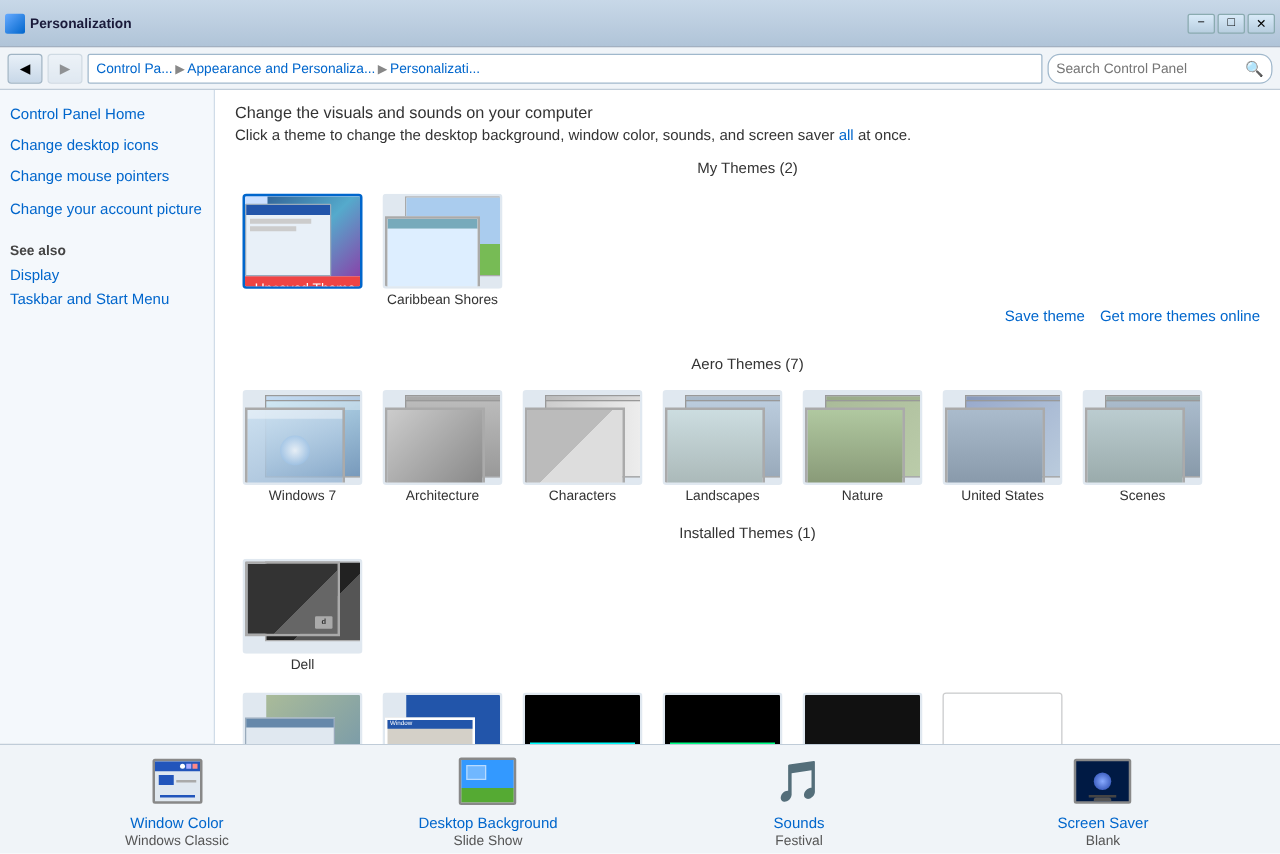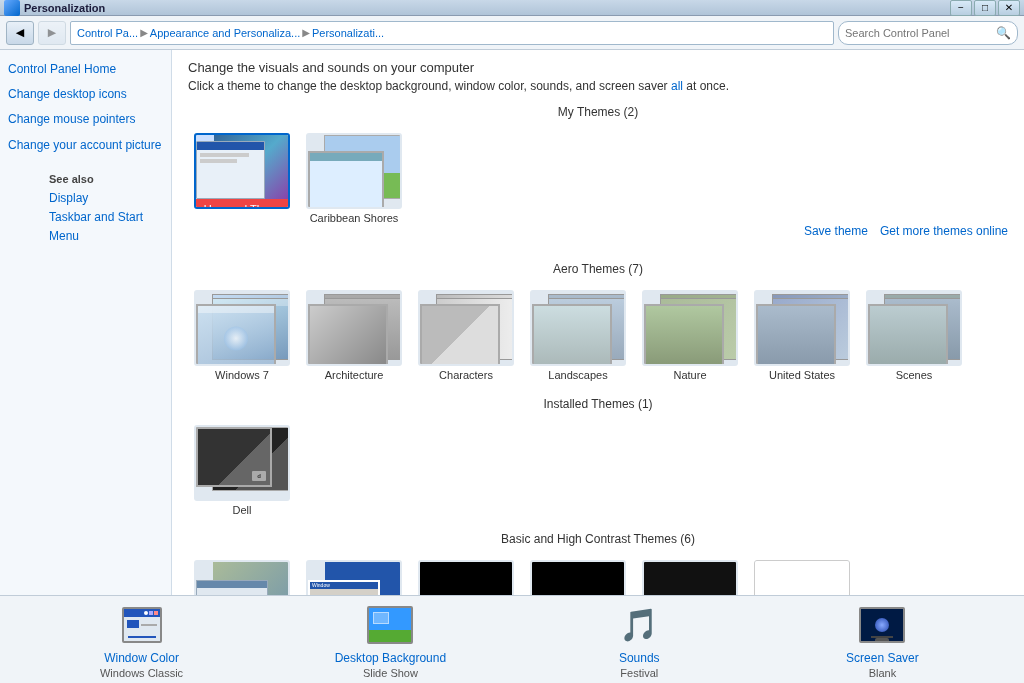--- a/index.html
+++ b/index.html
@@ -1,19 +1,19 @@
 <!DOCTYPE html>
 <html><head>
   <meta charset="utf-8">
   <style>
     * { margin: 0; padding: 0; box-sizing: border-box; }
     body { font-family: 'Segoe UI', Tahoma, sans-serif; font-size: 12px; background: #fff; color: #000; width: 1024px; height: 683px; overflow: hidden; display: flex; flex-direction: column; }
 
     
-    .title-bar { background: linear-gradient(to bottom, #c8d8e8, #b0c4d8); height: 16px; display: flex; align-items: center; justify-content: space-between; padding: 0 4px; border-bottom: 1px solid #8a9bb0; }
+    .title-bar { background: linear-gradient(to bottom, #c8d8e8, #b0c4d8); height: 38px; display: flex; align-items: center; justify-content: space-between; padding: 0 4px; border-bottom: 1px solid #8a9bb0; }
     .title-bar-left { display: flex; align-items: center; gap: 4px; }
     .title-bar-icon { width: 16px; height: 16px; background: linear-gradient(135deg, #6af, #06c); border-radius: 2px; }
     .title-bar-text { font-size: 11px; font-weight: bold; color: #1a1a3a; }
     .title-bar-right { display: flex; gap: 2px; }
     .tb-btn { width: 22px; height: 16px; display: flex; align-items: center; justify-content: center; font-size: 10px; cursor: pointer; border: 1px solid #8aabb0; background: linear-gradient(to bottom, #d8eaf8, #b8cee0); border-radius: 2px; }
 
     
     .address-bar { background: #f0f4f8; border-bottom: 1px solid #c0ccd8; height: 34px; display: flex; align-items: center; padding: 0 6px; gap: 4px; }
     .nav-btn { width: 28px; height: 24px; background: linear-gradient(to bottom, #e8f0f8, #c8d8e8); border: 1px solid #a0b4c4; border-radius: 3px; display: flex; align-items: center; justify-content: center; cursor: pointer; font-size: 11px; }
     .breadcrumb-bar { flex: 1; display: flex; align-items: center; height: 24px; background: #fff; border: 1px solid #a0b8cc; border-radius: 2px; padding: 0 6px; gap: 2px; overflow: hidden; }
@@ -22,21 +22,21 @@
     .search-bar { width: 180px; height: 24px; border: 1px solid #a0b8cc; border-radius: 10px; display: flex; align-items: center; padding: 0 6px; background: #fff; gap: 4px; }
     .search-bar input { border: none; outline: none; font-size: 11px; flex: 1; background: transparent; color: #888; }
     .search-icon-wrap { color: #6a9; font-size: 12px; }
 
     
     .main-layout { display: flex; flex: 1; overflow: hidden; }
 
     
     .sidebar { width: 172px; background: #f4f8fc; border-right: 1px solid #d0dce8; padding: 10px 8px; display: flex; flex-direction: column; gap: 6px; overflow-y: auto; }
     .sidebar-link { color: #06c; text-decoration: none; font-size: 12px; cursor: pointer; line-height: 1.6; }
-    .see-also { margin-top: 12px; margin-left: 41px; }
+    .see-also { margin-top: 12px; }
     .see-also-title { font-size: 11px; font-weight: bold; color: #444; margin-bottom: 4px; }
 
     
     .content { flex: 1; overflow-y: auto; padding: 10px 16px; background: #fff; display: flex; flex-direction: column; }
     .page-title { font-size: 13px; color: #333; margin-bottom: 4px; }
     .page-subtitle { font-size: 12px; color: #333; margin-bottom: 12px; }
     .page-subtitle span.link { color: #06c; cursor: pointer; }
 
     
     .section { margin-bottom: 16px; }
@@ -285,24 +285,20 @@
                 <div style="position:absolute;bottom:4px;right:4px;width:14px;height:10px;background:#aaa;border-radius:1px;display:flex;align-items:center;justify-content:center;font-size:6px;color:#333;font-weight:bold;">d</div>
               </div>
             </div>
           </div>
           <div class="theme-label">Dell</div>
         </div>
       </div>
     </div>
 
     <div class="section">
-      <div class="section-header">
-        <span class="section-title">Basic and High Contrast Themes (6)</span>
-        <div class="section-line"></div>
-      </div>
       <div class="theme-grid">
 
         <div class="theme-item">
           <div class="theme-thumbnail" style="height:72px;">
             <div style="width:100%;height:100%;position:relative;">
               <div style="position:absolute;top:0;right:0;width:82%;height:80%;background:linear-gradient(135deg,#aabb99,#7799aa);"></div>
               <div style="position:absolute;bottom:0;left:0;width:78%;height:74%;background:#e0e8f0;border:1px solid #9ab;">
                 <div style="height:7px;background:#6688aa;"></div>
               </div>
             </div>

